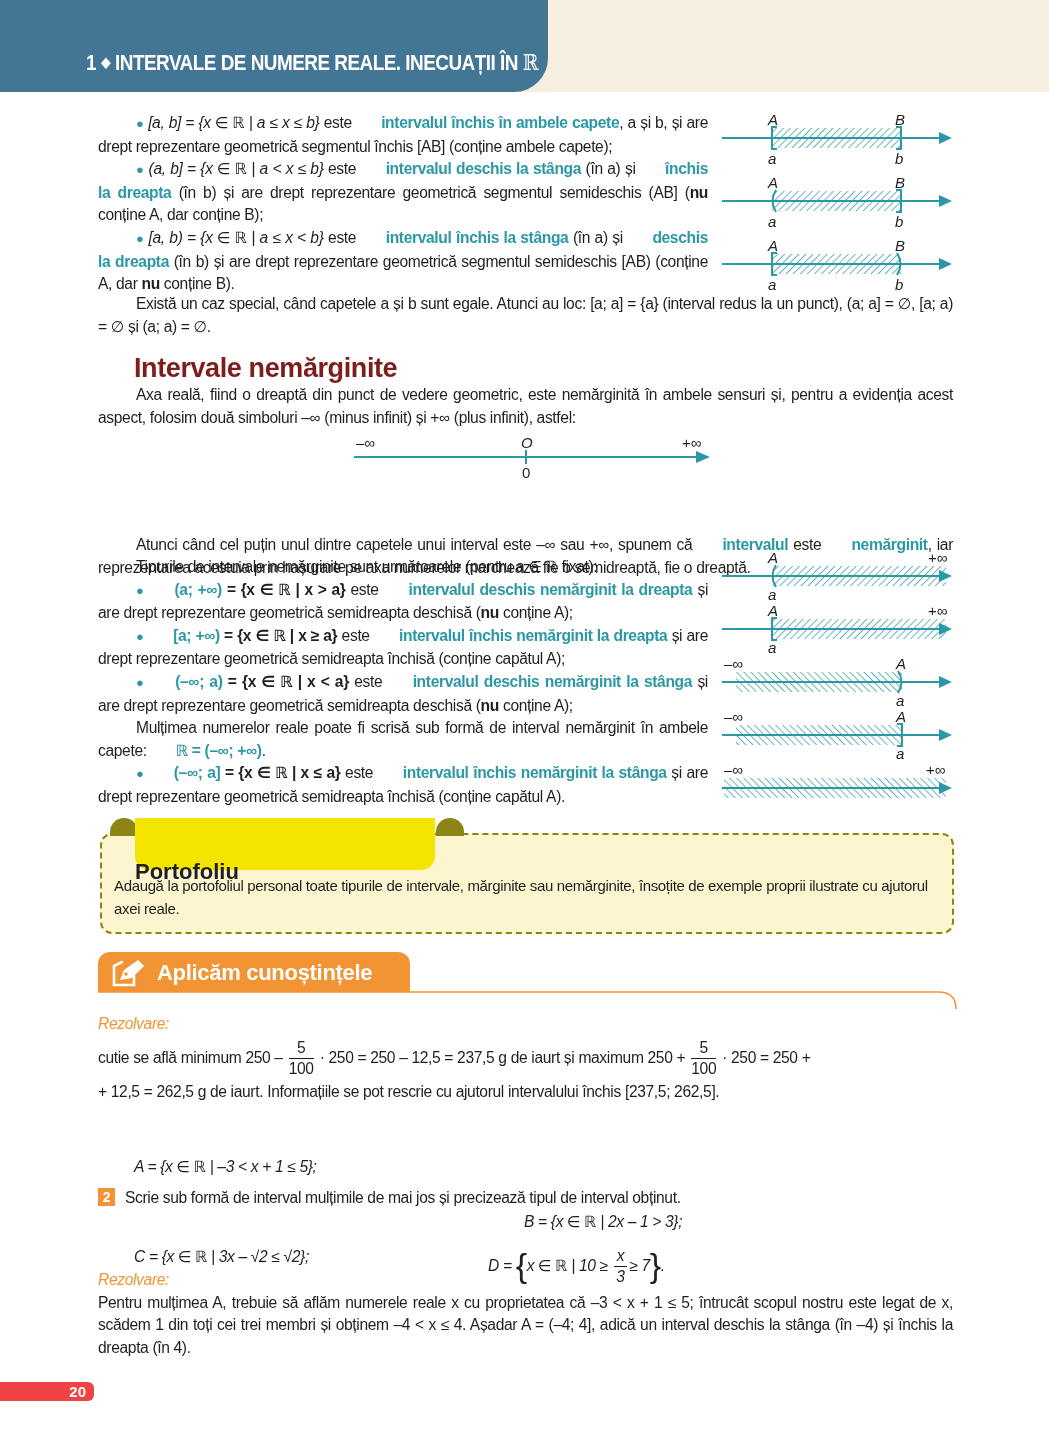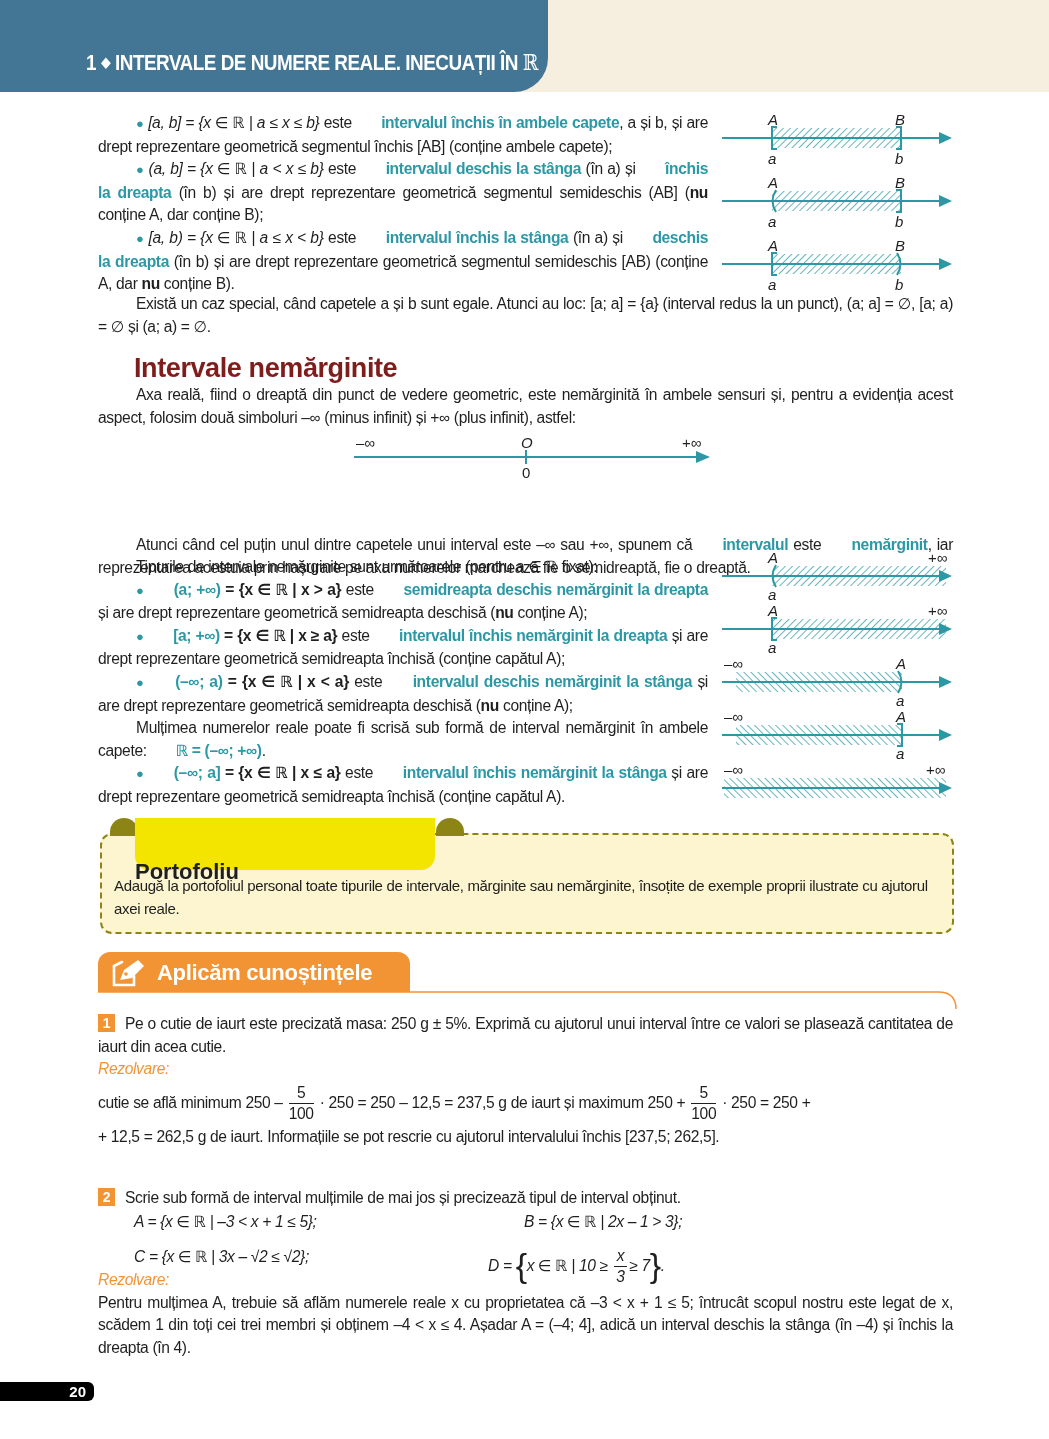--- a/index.html
+++ b/index.html
@@ -63,21 +63,21 @@
     display:inline-block; width:17px; height:18px; background:#f39434; color:#fff;
     font-weight:bold; font-size:14px; line-height:18px; text-align:center; margin-right:10px; vertical-align:1px;
     text-indent:0;
   }
   .rez { color:#f39434; font-weight:normal; font-style:italic; }
   .frac { display:inline-block; vertical-align:middle; text-align:center; margin:0 6px; line-height:20px; }
   .frac span { display:block; }
   .frac .num { border-bottom:1px solid #1f1f1f; padding:0 3px; }
 
   .pagenum {
-    position:absolute; left:0; top:1382px; width:94px; height:19px; background:#000000;
+    position:absolute; left:0; top:1382px; width:94px; height:19px; background:#ef4444;
     border-radius:0 6px 6px 0; color:#fff; font-weight:bold; font-size:15px; text-align:right;
   }
   .pagenum span { padding-right:8px; line-height:19px; }
 </style>
 </head>
 <body>
 
 <div class="topband"></div>
 <div class="header">
   <div class="title">
@@ -147,21 +147,21 @@
   <text x="172" y="48">0</text>
   <text x="332" y="18">+∞</text>
 </svg>
 
 <div class="txt" style="left:98px; top:488px; width:855px;margin-top:46px;">
   <p class="ind"><span>Atunci când cel puțin unul dintre capetele unui interval este –∞ sau +∞, spunem că </span><span class="hl">intervalul</span><span> este </span><span class="hl">nemărginit</span><span>, iar reprezentarea acestuia prin hașurare pe axa numerelor marchează fie o semidreaptă, fie o dreaptă.</span></p>
 </div>
 
 <div class="txt" style="left:98px; top:556px; width:610px;">
   <p class="ind">Tipurile de intervale nemărginite sunt următoarele (pentru a ∈ ℝ fixat):</p>
-  <p class="ind"><span class="bullet">●</span> <span class="hl">(a; +∞)</span><span class="b"> = {x ∈ ℝ | x &gt; a}</span><span> este </span><span class="hl">semidreapta deschis nemărginit la dreapta</span><span> și are drept reprezentare geometrică semidreapta deschisă (</span><span class="b">nu</span><span> conține A);</span></p>
+  <p class="ind"><span class="bullet">●</span> <span class="hl">(a; +∞)</span><span class="b"> = {x ∈ ℝ | x &gt; a}</span><span> este </span><span class="hl">intervalul deschis nemărginit la dreapta</span><span> și are drept reprezentare geometrică semidreapta deschisă (</span><span class="b">nu</span><span> conține A);</span></p>
   <p class="ind"><span class="bullet">●</span> <span class="hl">[a; +∞)</span><span class="b"> = {x ∈ ℝ | x ≥ a}</span><span> este </span><span class="hl">intervalul închis nemărginit la dreapta</span><span> și are drept reprezentare geometrică semidreapta închisă (conține capătul A);</span></p>
   <p class="ind"><span class="bullet">●</span> <span class="hl">(–∞; a)</span><span class="b"> = {x ∈ ℝ | x &lt; a}</span><span> este </span><span class="hl">intervalul deschis nemărginit la stânga</span><span> și are drept reprezentare geometrică semidreapta deschisă (</span><span class="b">nu</span><span> conține A);</span></p>
   <p class="ind"><span>Mulțimea numerelor reale poate fi scrisă sub formă de interval nemărginit în ambele capete: </span><span class="hl">ℝ = (–∞; +∞)</span><span>.</span></p>
   <p class="ind"><span class="bullet">●</span> <span class="hl">(–∞; a]</span><span class="b"> = {x ∈ ℝ | x ≤ a}</span><span> este </span><span class="hl">intervalul închis nemărginit la stânga</span><span> și are drept reprezentare geometrică semidreapta închisă (conține capătul A).</span></p>
 </div>
 
 <svg class="diagram" id="unbounded-diagrams" style="left:718px; top:548px;" width="240" height="262">
   <defs>
     <pattern id="uhatch" width="5" height="5" patternUnits="userSpaceOnUse" patternTransform="rotate(45)">
       <line x1="0" y1="0" x2="0" y2="5" stroke="#2c98a5" stroke-width="1.8"></line>
@@ -218,30 +218,29 @@
   <path d="M4 8 L12 4" stroke="#fff" stroke-width="2.6" fill="none" stroke-linecap="round"></path>
   <path d="M10 22 L14 12 L28 2 L34 8 L22 20 Z" fill="#fff"></path>
   <circle cx="16" cy="16" r="1.8" fill="#f39434"></circle>
 </svg>
 <div class="apply-title">Aplicăm cunoștințele</div>
 <svg class="apply-line" viewBox="0 0 860 20" width="860" height="20">
   <path d="M0 1 L840 1 Q858 1 858 18" stroke="#f39434" stroke-width="1.5" fill="none"></path>
 </svg>
 
 <div class="txt" style="left:98px; top:1013px; width:855px;">
-  <p><span class="numbox">1</span><span>Pe o cutie de iaurt este precizată masa: 250 g ± 5%. Exprimă cu ajutorul unui interval între ce valori se plasează cantitatea de iaurt din acea cutie.</span></p>
   <p class="rez">Rezolvare:</p>
   <p style="margin:2px 0;"><span>cutie se află minimum 250 –</span><span class="frac"><span class="num">5</span><span>100</span></span><span>· 250 = 250 – 12,5 = 237,5 g de iaurt și maximum 250 +</span><span class="frac"><span class="num">5</span><span>100</span></span><span>· 250 = 250 +</span></p>
   <p>+ 12,5 = 262,5 g de iaurt. Informațiile se pot rescrie cu ajutorul intervalului închis [237,5; 262,5].</p>
 </div>
 
 <div class="txt" style="left:98px; top:1187px; width:855px;">
   <p><span class="numbox">2</span><span>Scrie sub formă de interval mulțimile de mai jos și precizează tipul de interval obținut.</span></p>
 </div>
-<div class="txt i" style="left:134px; top:1211px;">A = {x ∈ ℝ | –3 &lt; x + 1 ≤ 5};</div>
+<div class="txt i" style="left:134px; top:1156px;">A = {x ∈ ℝ | –3 &lt; x + 1 ≤ 5};</div>
 <div class="txt i" style="left:488px; top:1211px;margin-left:36px;">B = {x ∈ ℝ | 2x – 1 &gt; 3};</div>
 <div class="txt i" style="left:134px; top:1246px;">C = {x ∈ ℝ | 3x – √2 ≤ √2};</div>
 <div class="txt i" style="left:488px; top:1246px;">
   <span>D =</span>
   <span style="font-size:34px; font-style:normal; vertical-align:-6px; font-weight:200;">{</span><span>x ∈ ℝ | 10 ≥</span>
   <span class="frac" style="margin:0 2px;"><span class="num">x</span><span>3</span></span><span>≥ 7</span><span style="font-size:34px; font-style:normal; vertical-align:-6px;">}</span>.
 </div>
 <div class="txt" style="left:98px; top:1269px; width:855px;">
   <p class="rez">Rezolvare:</p>
   <p>Pentru mulțimea A, trebuie să aflăm numerele reale x cu proprietatea că –3 &lt; x + 1 ≤ 5; întrucât scopul nostru este legat de x, scădem 1 din toți cei trei membri și obținem –4 &lt; x ≤ 4. Așadar A = (–4; 4], adică un interval deschis la stânga (în –4) și închis la dreapta (în 4).</p>

